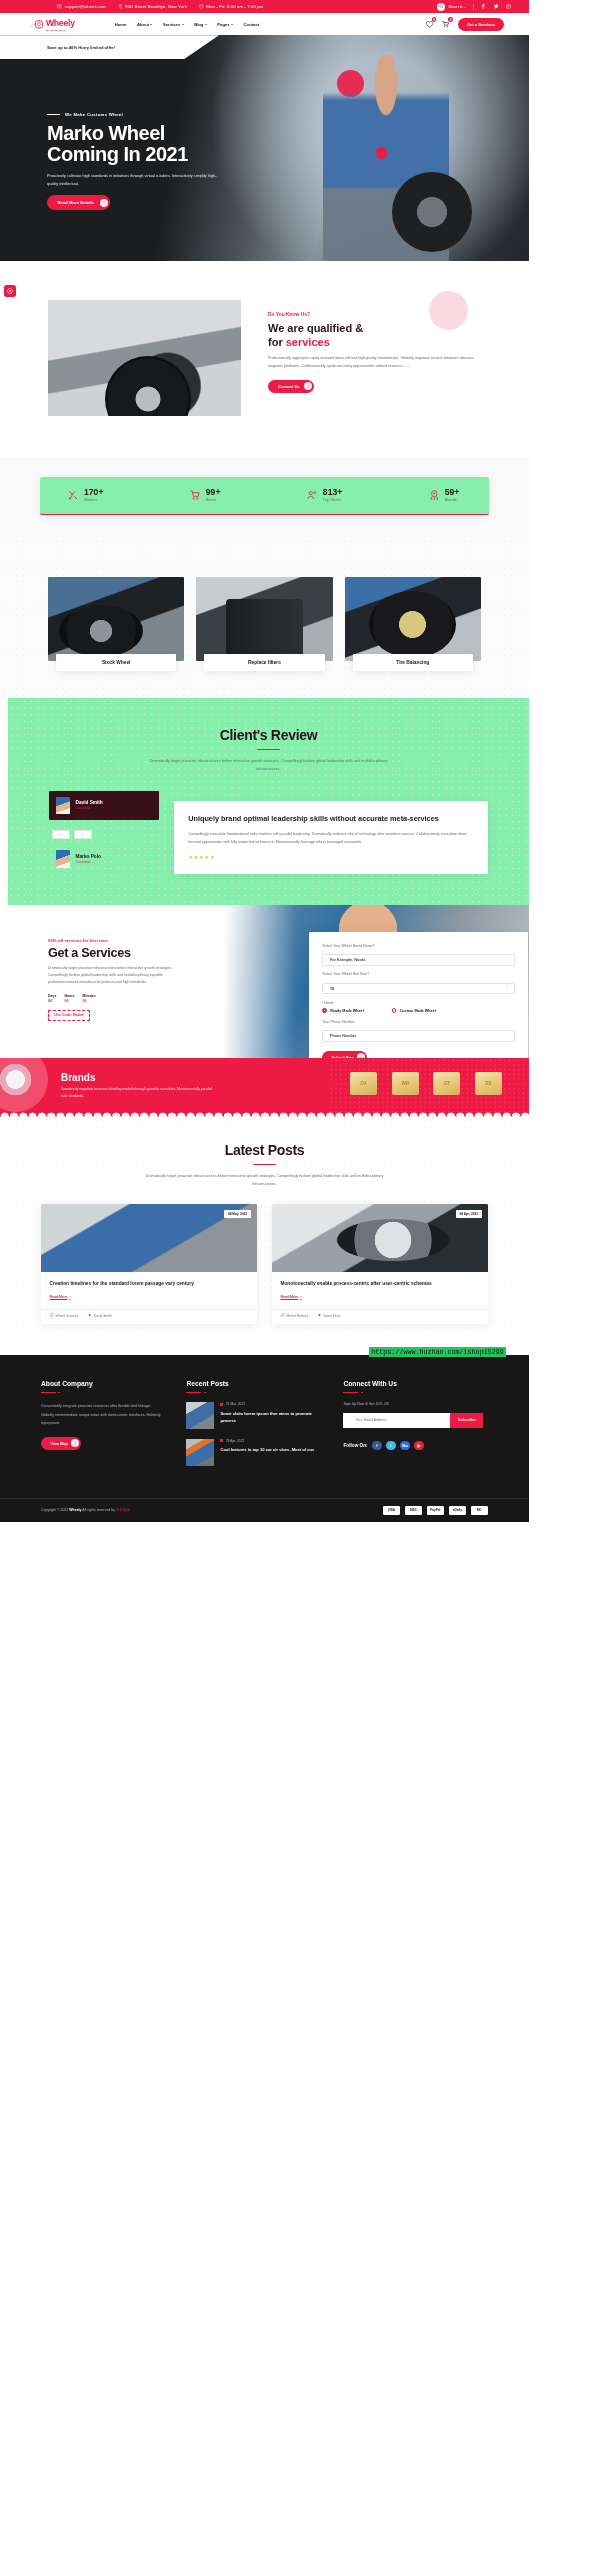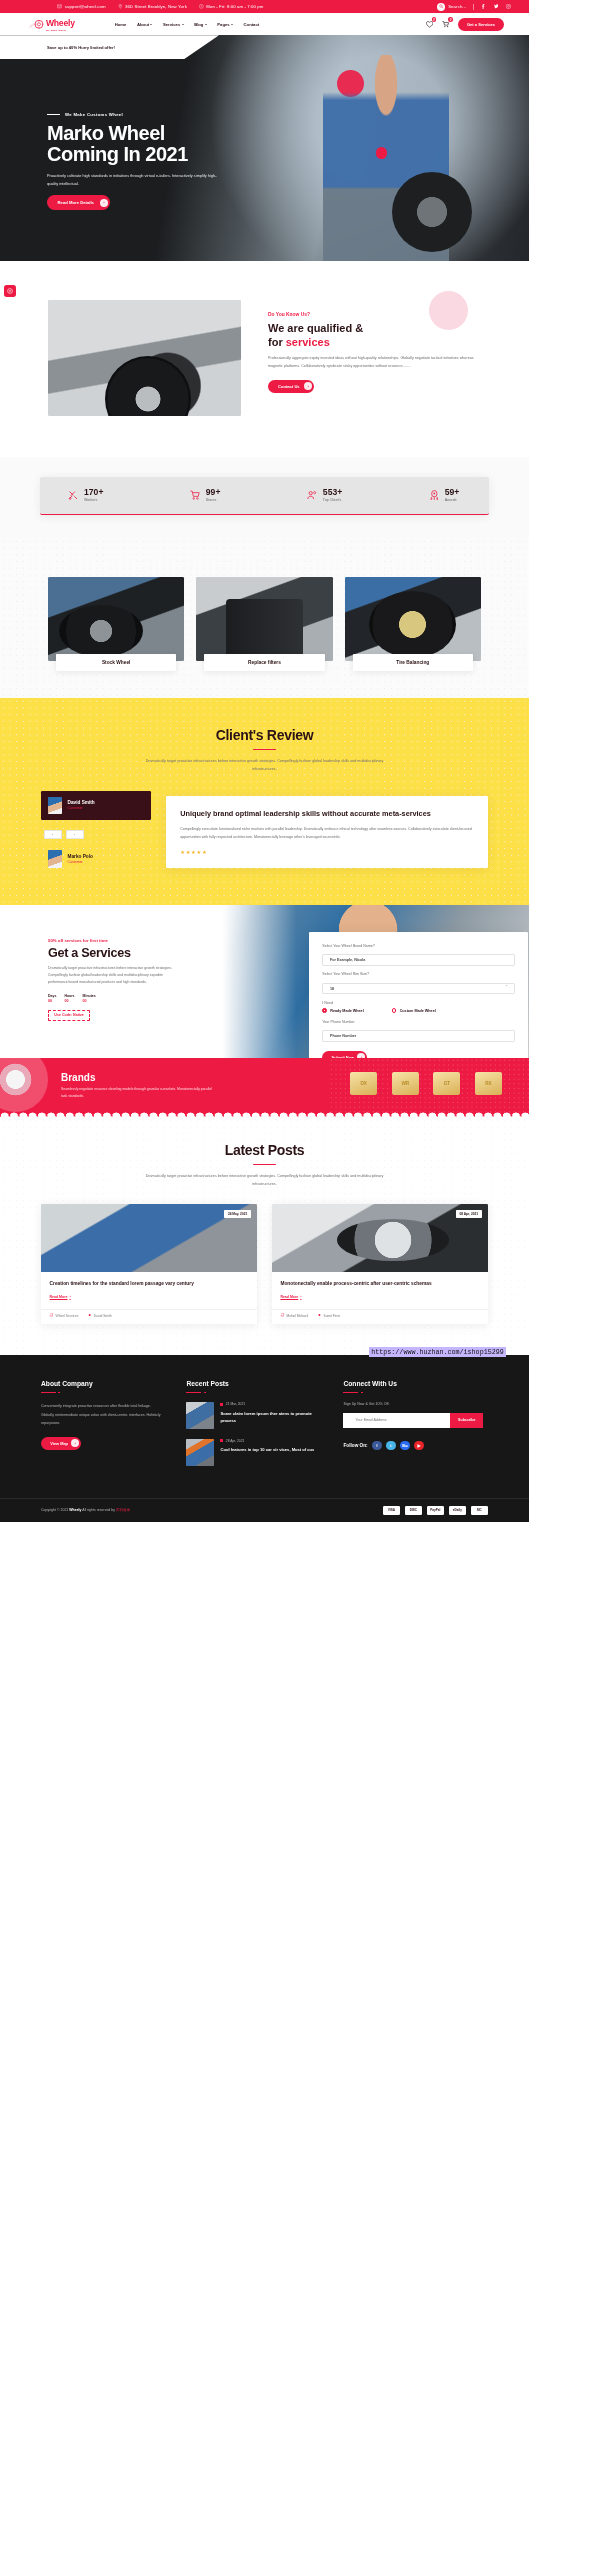--- a/index.html
+++ b/index.html
@@ -146,21 +146,21 @@
   .about-p { font-size:3.7px; line-height:2.05; color:#6e6a6b; margin-top:6px; width:213px; position:relative;}
   .about-btn {
     margin-top:9.3px; background:#ed1b44; color:#fff; border:none; border-radius:8px;
     font-size:4.1px; font-weight:700; padding:4px 10px; padding-right:14.6px; position:relative; cursor:pointer;
   }
 
   
   .stats-sec { position:relative; background:#fafafa; padding:20px 0 22.6px; }
   .stats-dots{position:absolute;inset:0;background-image:radial-gradient(#e4e4e4 0.5px,transparent 0.5px);background-size:7.3px 7.3px;}
   .stats-card {
-    position:relative; margin:0 40px; background:#e5e5e5; border-radius:2px;
+    position:relative; margin:0 40px; background:#86efac; border-radius:2px;
     box-shadow:0 1.3px 9.3px rgba(0,0,0,.07); padding:10.6px 6.7px 12px;
     display:flex; border-bottom:1.3px solid #ed1b44;gap:42px;
   }
   .stat { flex:1; display:flex; align-items:center; justify-content:center; gap:4.7px; }
   .stat-ico { width:12px;height:12px; display:flex; align-items:center; justify-content:center; }
   .stat-num { font-size:8.6px; font-weight:800; color:#2b1216; line-height:1;}
   .stat-lbl { font-size:3.6px; color:#6e6a6b; margin-top:2px; }
 
   
   .services { position:relative; background:#fbfbfb; padding:22.6px 0 37px; }
@@ -178,23 +178,23 @@
   .ci2::after{content:"";position:absolute;left:22%;bottom:2%;width:56%;height:72%;border-radius:4px;background:linear-gradient(90deg,#1b1d1f,#2e3134);}
   .ci3{background:linear-gradient(160deg,#3a6ea5 0 26%,#22262a 27% 60%,#b9bec2 61% 100%);}
   .ci3::after{content:"";position:absolute;left:18%;bottom:3%;width:64%;height:80%;border-radius:50%;background:radial-gradient(circle,#d8c77e 0 24%,#19191b 25% 72%,#0e0e0f 73% 100%);}
   .card-cap {
     position:absolute; left:8px; right:8px; bottom:-10px; background:#fff;
     box-shadow:0 1.3px 6.7px rgba(0,0,0,.09); padding:6px 2.7px; text-align:center;
     font-size:4.8px; font-weight:800; color:#2b1216; border-radius:0.7px;
   }
 
   
-  .review { position:relative; background:#fde047; padding:29px 0 31px; }
+  .review { position:relative; background:#86efac; padding:29px 0 31px;margin-left:8px; }
   .rv-dots{position:absolute;inset:0;background-image:radial-gradient(#f0f0f0 0.5px,transparent 0.5px);background-size:6.7px 6.7px;}
-  .rv-body { position:relative; display:flex; gap:14.6px; padding:0 41px; margin-top:17.3px; align-items:center;}
+  .rv-body { position:relative; display:flex; gap:14.6px; padding:0 41px; margin-top:17.3px; align-items:flex-end;}
   .rv-left { width:110px; flex:none; }
   .rv-person {
     display:flex; align-items:center; gap:5.3px; padding:6px 6.7px; border-radius:1.3px;
   }
   .rv-person.active { background:#3a1018; }
   .rv-ava { width:14.6px;height:17.3px;flex:none;border-radius:0.7px;
     background:linear-gradient(160deg,#2c6fb0 0 42%,#e2b48f 43% 72%,#f2f2f2 73% 100%);}
   .rv-name { font-size:4.7px; font-weight:800; color:#2b1216; }
   .rv-person.active .rv-name { color:#fff; }
   .rv-role { font-size:3.5px; color:#ed1b44; margin-top:1.3px;}
@@ -322,21 +322,21 @@
     font-size:4px;color:#fff;font-weight:700;}
   .s-fb{background:#3b5998;} .s-tw{background:#48b4e8;} .s-be{background:#2a6df4;} .s-yt{background:#e8242a;}
   .f-bottom{margin-top:22.6px;border-top:0.7px solid #2b2b2b;padding:7.3px 41px;display:flex;align-items:center;}
   .f-copy{font-size:3.5px;color:#b9b5b5;}
   .f-copy b{color:#fff;}
   .f-copy .rd{color:#ed1b44;}
   .pays{margin-left:auto;display:flex;gap:4.7px;}
   .pay{width:17.3px;height:8.6px;background:#fff;border-radius:1.3px;display:flex;align-items:center;
     justify-content:center;font-size:3.1px;font-weight:800;color:#2b1216;}
   .watermark{position:absolute;right:22.6px;top:-8px;font-size:6.7px;color:#111;
-    font-family:"Liberation Mono",monospace;background:#c4b5fd;padding:0.7px 2.7px;}
+    font-family:"Liberation Mono",monospace;background:#22c55e;padding:0.7px 2.7px;}
 </style>
 </head>
 <body>
 
 <div class="page">
 
   <div class="topbar">
     <div class="tb-left">
       <div class="tb-item">
         <span class="tb-ico">
@@ -538,21 +538,21 @@
       </div>
       <div class="stat">
         <span class="stat-ico">
           <svg viewBox="0 0 20 20" width="10.6" height="10.6">
               <circle cx="7" cy="6" r="3" fill="none" stroke="#ed1b44" stroke-width="1.5"></circle>
               <circle cx="14.5" cy="5" r="2" fill="none" stroke="#ed1b44" stroke-width="1.3"></circle>
               <path d="M1.5 17c0-3 2.4-5.2 5.5-5.2S12.5 14 12.5 17" fill="none" stroke="#ed1b44" stroke-width="1.5"></path>
             </svg>
         </span>
         <span>
-          <div class="stat-num">553+</div>
+          <div class="stat-num">813+</div>
           <div class="stat-lbl">Top Client's</div>
         </span>
       </div>
       <div class="stat">
         <span class="stat-ico">
           <svg viewBox="0 0 20 20" width="10.6" height="10.6">
               <ellipse cx="10" cy="7" rx="5" ry="6" fill="none" stroke="#ed1b44" stroke-width="1.5"></ellipse>
               <circle cx="10" cy="6.4" r="1.6" fill="#ed1b44"></circle>
               <path d="M5 13l-1.5 5 3-1.5M15 13l1.5 5-3-1.5M10 13v6" stroke="#ed1b44" stroke-width="1.4" fill="none"></path>
             </svg>

